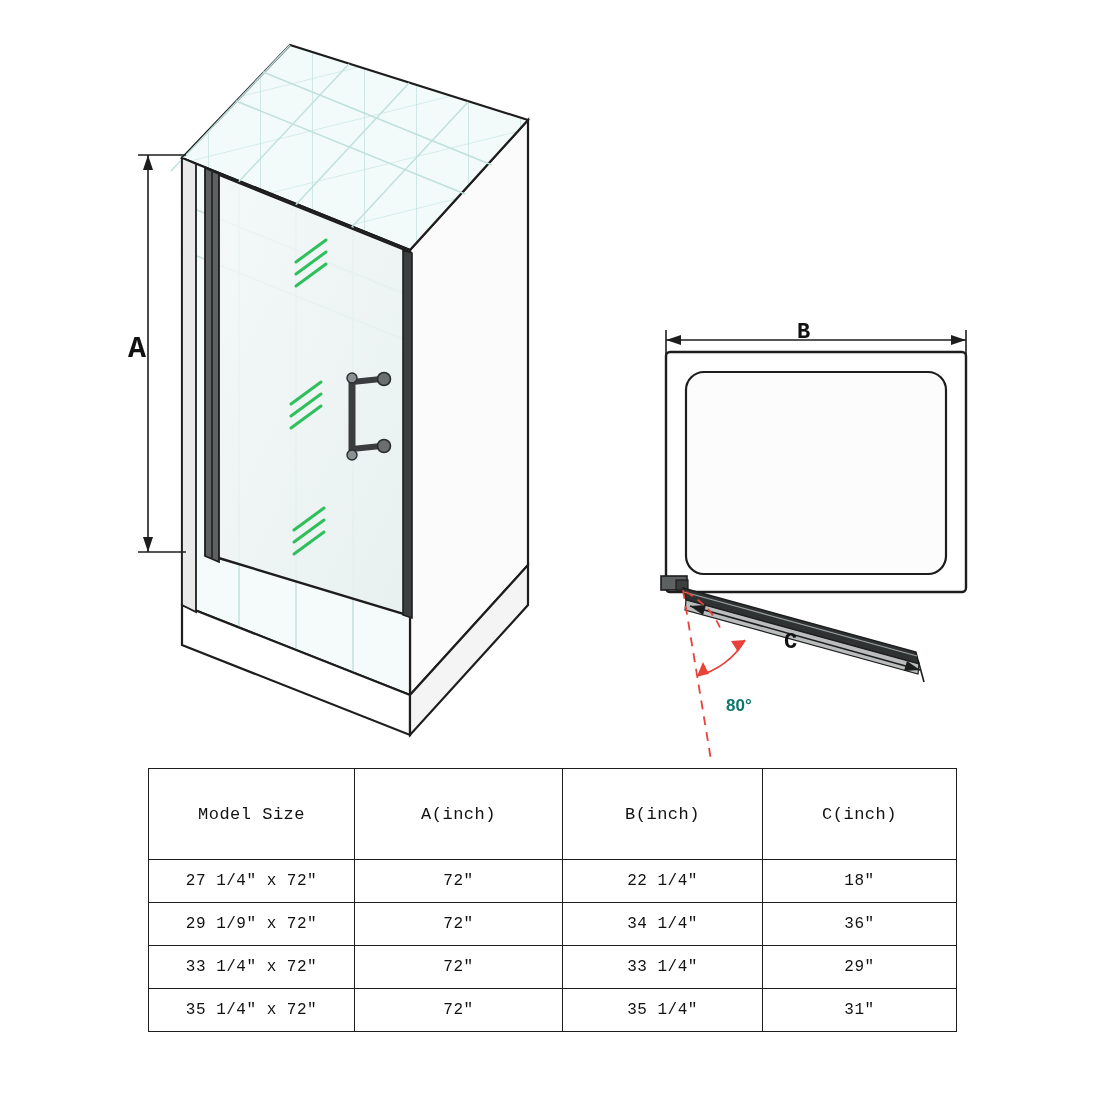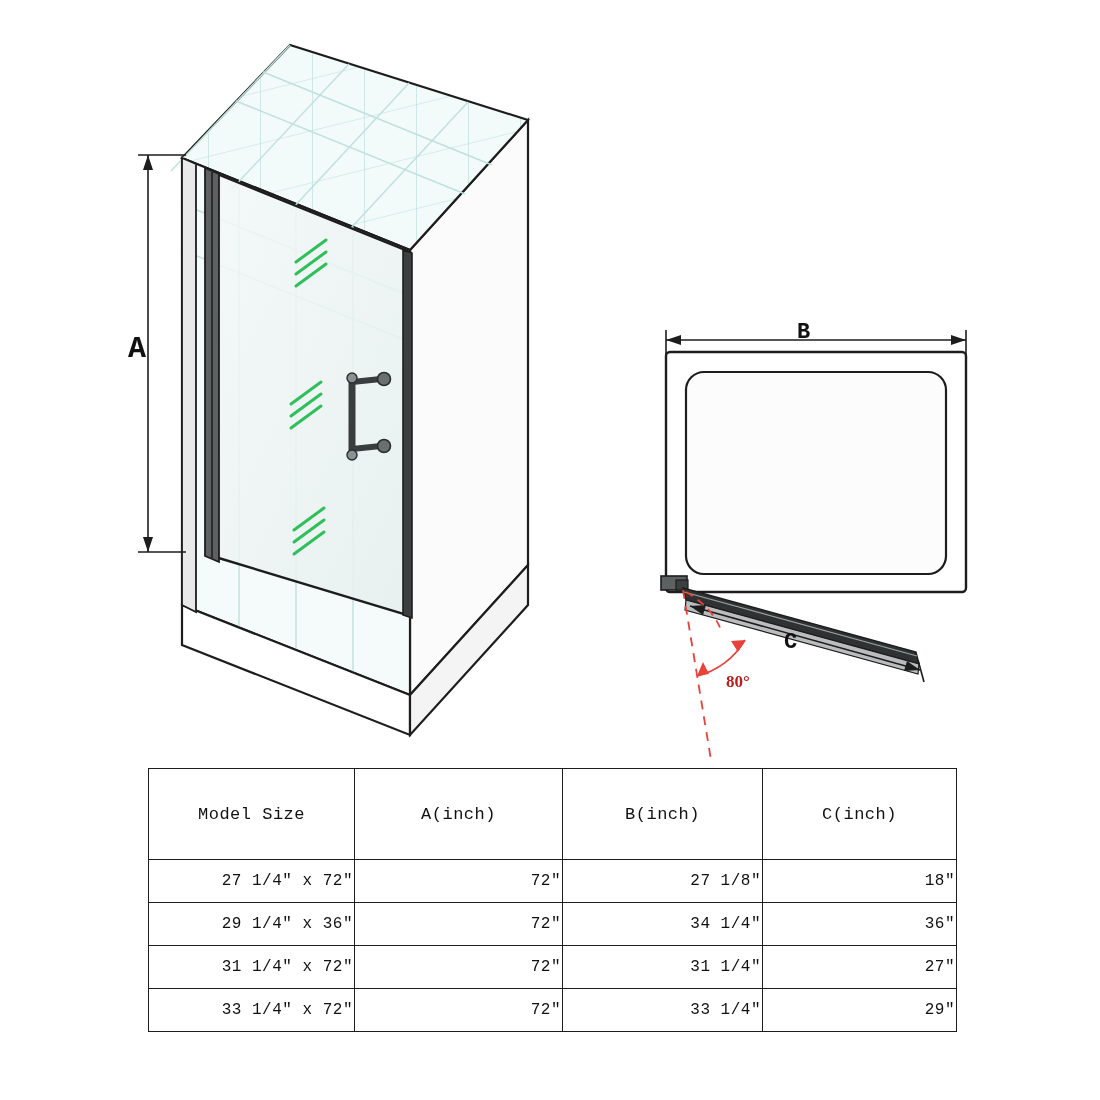--- a/index.html
+++ b/index.html
@@ -48,21 +48,20 @@
     font-weight: normal;
     letter-spacing: 0.5px;
   }
   table.spec-table th {
     height: 88px;
     font-size: 17px;
   }
   table.spec-table td {
     height: 40px;
     font-size: 16px;
-    text-align: right;
   }
   col.c-model { width: 206px; }
   col.c-a     { width: 208px; }
   col.c-b     { width: 200px; }
   col.c-c     { width: 194px; }
 
   
   .label {
     position: absolute;
     font-family: "Liberation Mono", monospace;
@@ -82,25 +81,25 @@
     font-weight: bold;
   }
   #label-C {
     left: 784px;
     top: 630px;
     font-size: 22px;
     font-weight: bold;
   }
   #label-angle {
     left: 726px;
-    top: 672px;
+    top: 696px;
     font-size: 17px;
-    color: #b91c1c;
-    font-weight: bold;
-    font-family: Liberation Serif, serif;
+    color: #0f766e;
+    font-weight: bold;
+    font-family: Liberation Sans, sans-serif;
   }
 </style>
 </head>
 <body>
 
 <div id="diagram-root">
 
   <svg class="svg-layer" viewBox="0 0 1100 1100">
     <defs>
       <pattern id="tilegrid" width="52" height="52" patternUnits="userSpaceOnUse" patternTransform="skewY(-14)">
@@ -242,38 +241,38 @@
           <th>Model Size</th>
           <th>A(inch)</th>
           <th>B(inch)</th>
           <th>C(inch)</th>
         </tr>
       </thead>
       <tbody>
         <tr>
           <td>27 1/4″ x 72″</td>
           <td>72″</td>
-          <td>27 1/8″</td>
+          <td>22 1/4″</td>
           <td>18″</td>
         </tr>
         <tr>
-          <td>29 1/4″ x 36″</td>
+          <td>29 1/9″ x 72″</td>
           <td>72″</td>
           <td>34 1/4″</td>
           <td>36″</td>
         </tr>
         <tr>
-          <td>31 1/4″ x 72″</td>
-          <td>72″</td>
-          <td>31 1/4″</td>
-          <td>27″</td>
-        </tr>
-        <tr>
           <td>33 1/4″ x 72″</td>
           <td>72″</td>
           <td>33 1/4″</td>
           <td>29″</td>
+        </tr>
+        <tr>
+          <td>35 1/4″ x 72″</td>
+          <td>72″</td>
+          <td>35 1/4″</td>
+          <td>31″</td>
         </tr>
       </tbody>
     </table>
   </div>
 
 </div>
 
 </body></html>

